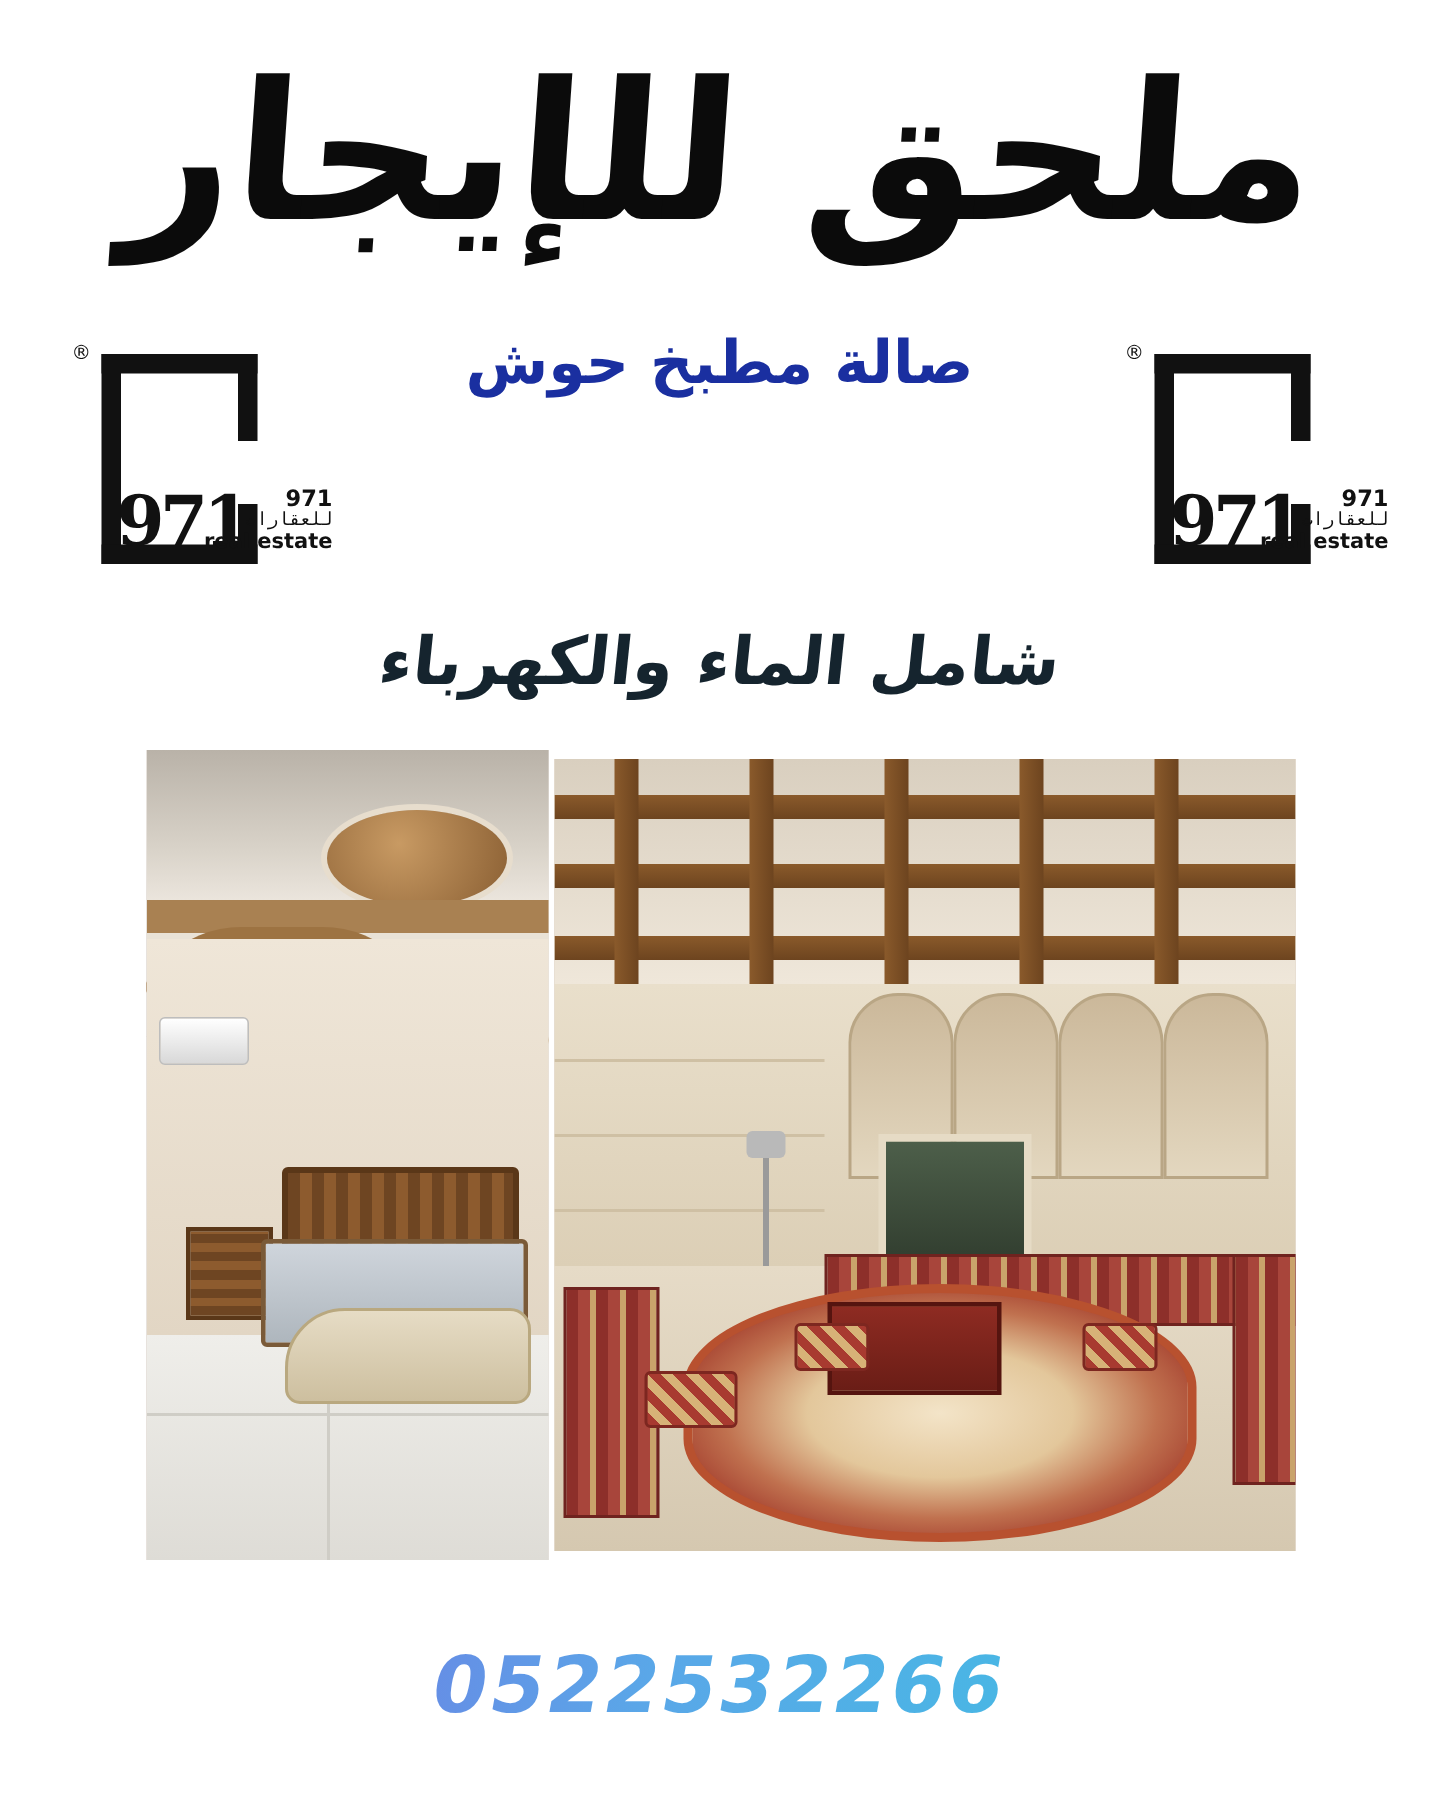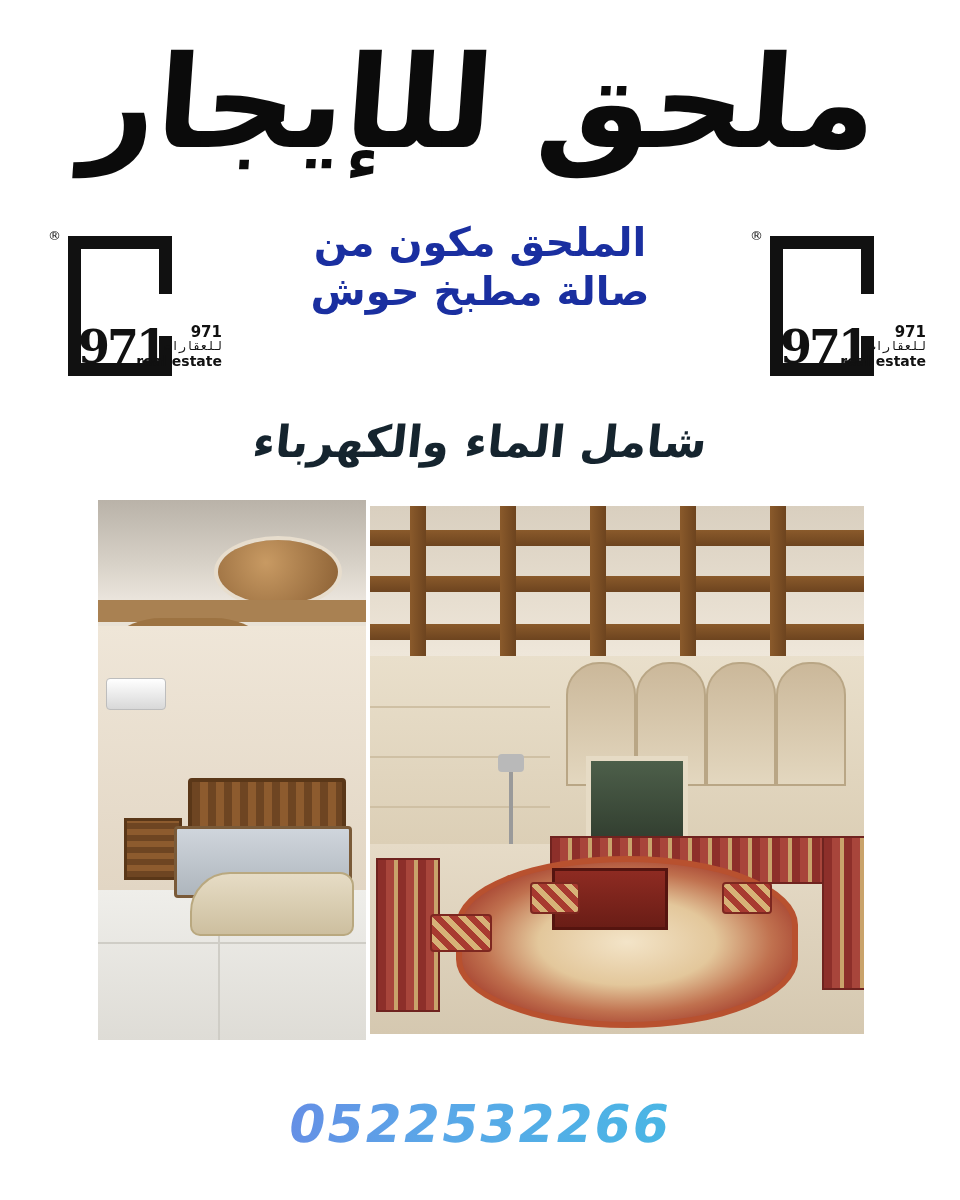--- a/index.html
+++ b/index.html
@@ -393,21 +393,20 @@
       <div class="logo-num">971</div>
     </div>
     <div class="logo-text">
       <div class="l1">971</div>
       <div class="l2">للعقارات</div>
       <div class="l3">real estate</div>
     </div>
   </div>
 
   <div class="description">
-    <div>الملحق مكون من</div>
     <div>صالة مطبخ حوش</div>
   </div>
 
   <div class="subtitle">شامل الماء والكهرباء</div>
 
   <div class="photos">
 
     <div class="photo photo-left">
       <div class="bed-ceiling"></div>
       <div class="bed-medallion"></div>

